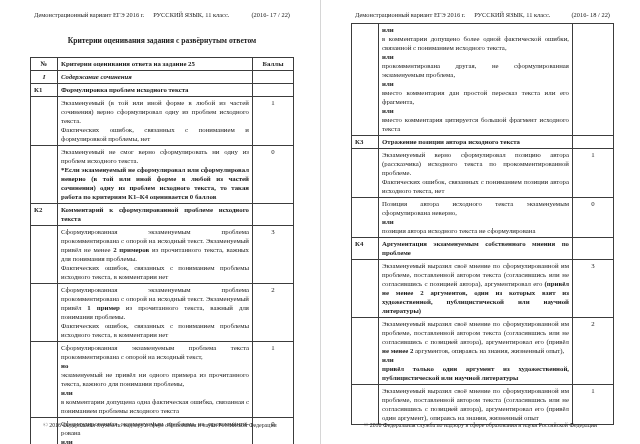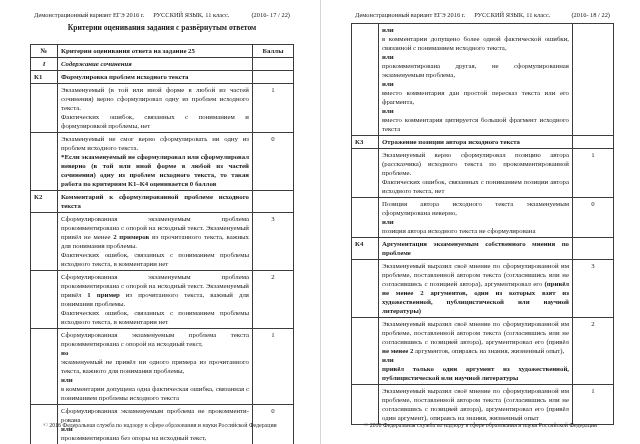--- a/index.html
+++ b/index.html
@@ -21,21 +21,21 @@
   .page-header {
     display: flex; justify-content: space-between; align-items: baseline;
     font-size: 6.4px; line-height: 8px;
     padding: 0 4px;
     white-space: nowrap;
   }
   .page-header .hl { display: flex; gap: 9px; }
   .doc-title {
     text-align: center; font-weight: bold;
     font-size: 7.6px; line-height: 9px;
-    margin-top: 4px; margin-bottom: 12px;
+    margin-top: 17px; margin-bottom: 12px;
   }
   table.crit {
     width: 100%;
     border-collapse: collapse;
     table-layout: fixed;
   }
   .page.right table.crit { margin-top: 4px; }
   table.crit td {
     border: 1px solid #3c3c3c;
     vertical-align: top;

